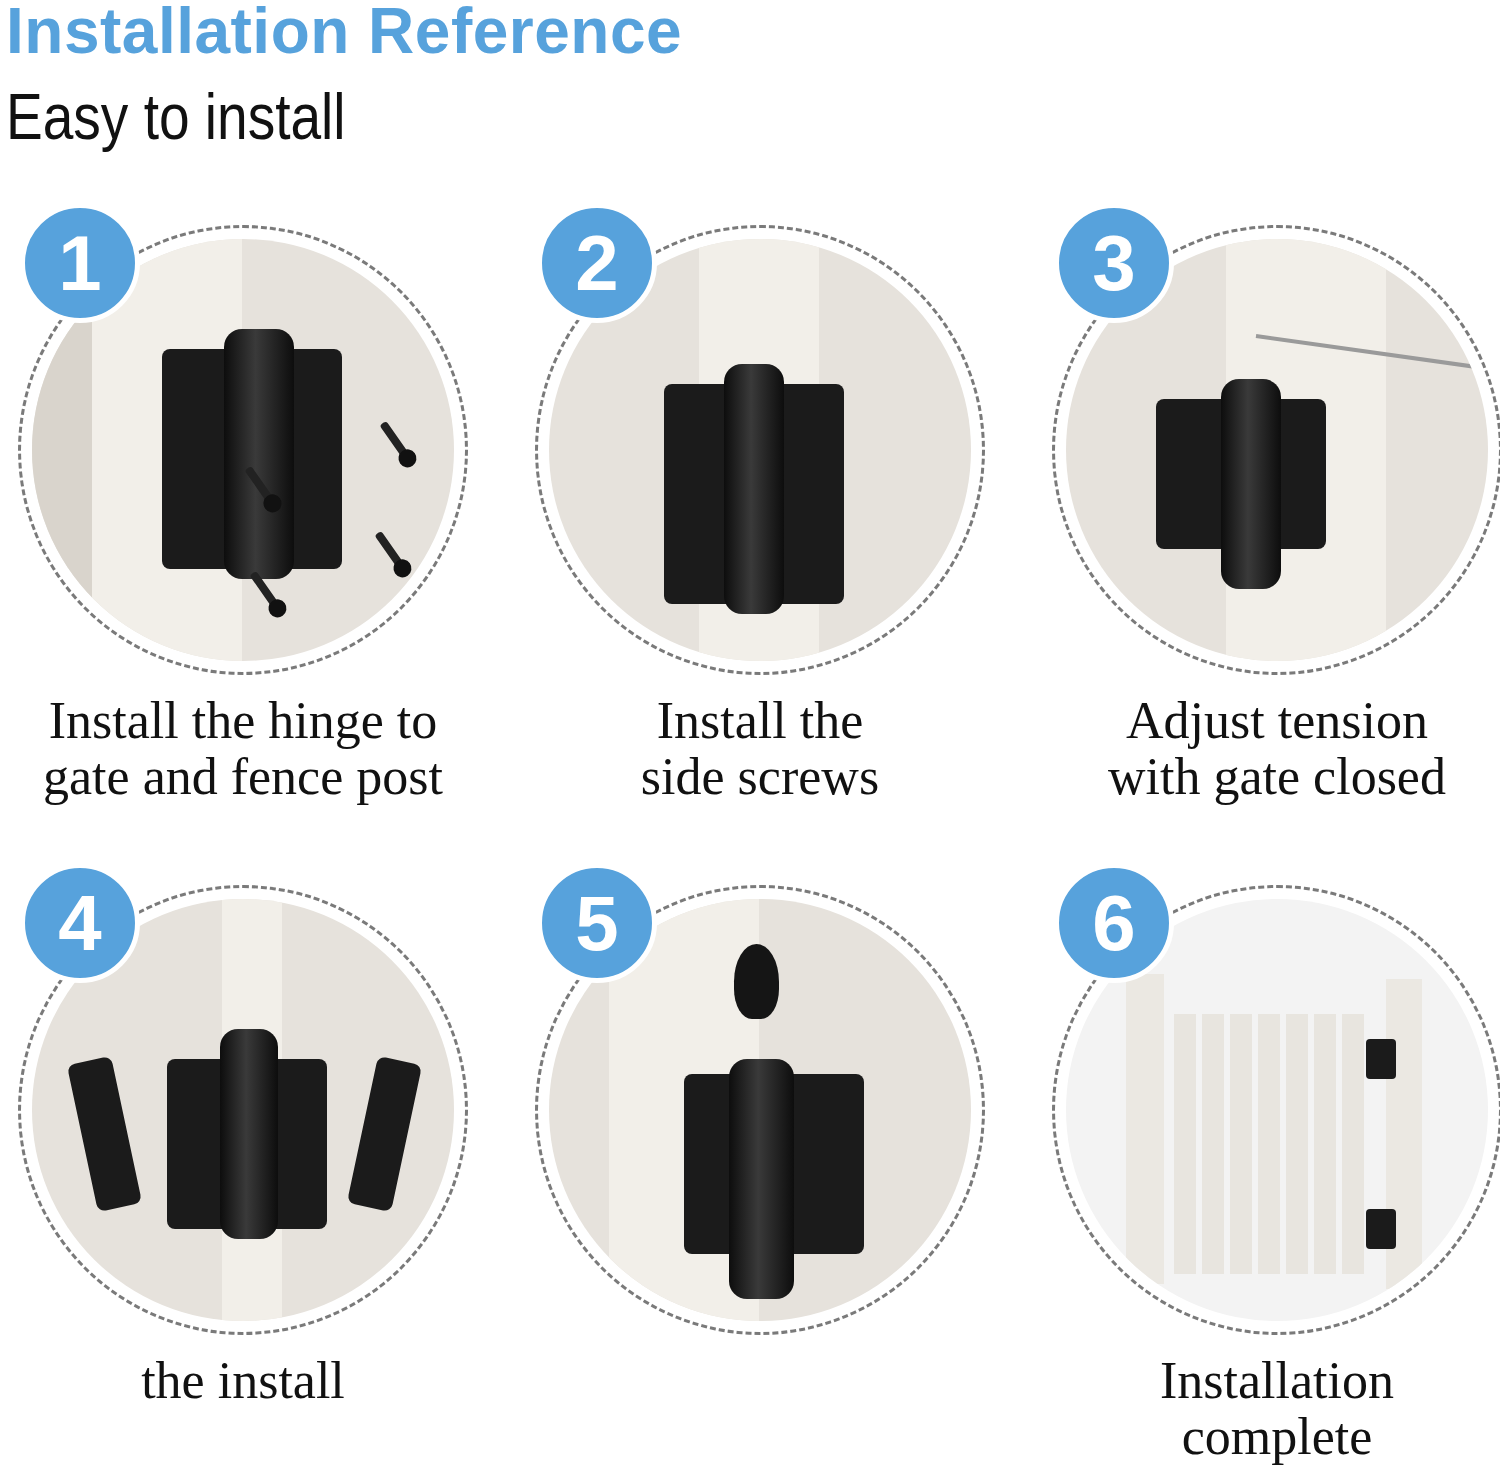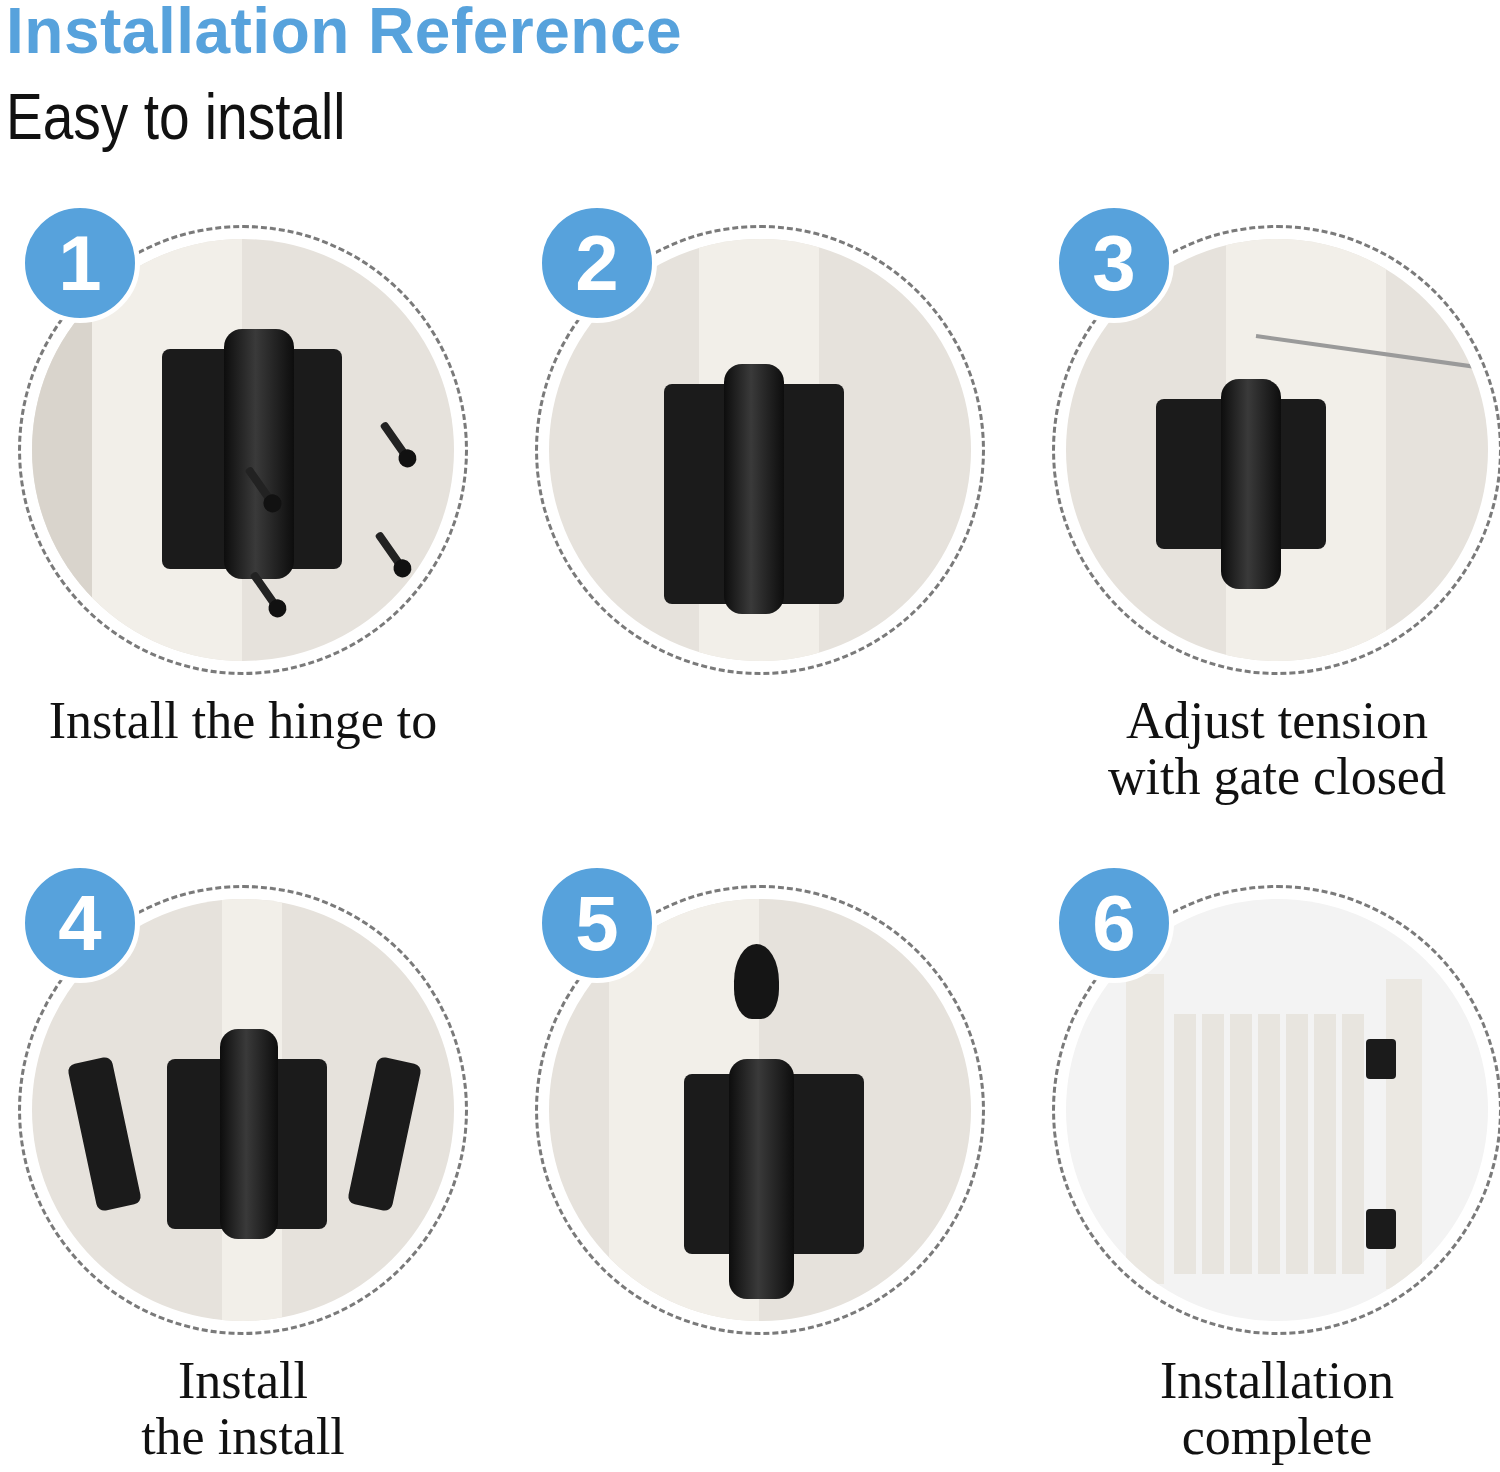--- a/index.html
+++ b/index.html
@@ -40,34 +40,39 @@
       <div class="barrel" style="left:192px;top:90px;width:70px;height:250px;"></div>
       <div class="screw" style="left:360px;top:180px;"></div>
       <div class="screw" style="left:355px;top:290px;"></div>
       <div class="screw" style="left:225px;top:225px;"></div>
       <div class="screw" style="left:230px;top:330px;"></div>
     </div>
   </div>
   <div class="badge">1</div>
   <div class="caption">
     <span>Install the hinge to</span>
+    <span>gate and fence post</span>
   </div>
 </div>
 
 <div class="step" style="left:525px;top:195px;">
   <div class="circle-wrap">
     <div class="dash"></div>
     <div class="photo">
       <div class="post" style="left:150px;top:0;width:120px;height:100%;"></div>
       <div class="plate" style="left:115px;top:145px;width:70px;height:220px;"></div>
       <div class="plate" style="left:225px;top:145px;width:70px;height:220px;"></div>
       <div class="barrel" style="left:175px;top:125px;width:60px;height:250px;"></div>
     </div>
   </div>
   <div class="badge">2</div>
+  <div class="caption">
+    <span>Install the</span>
+    <span>side screws</span>
+  </div>
 </div>
 
 <div class="step" style="left:1042px;top:195px;">
   <div class="circle-wrap">
     <div class="dash"></div>
     <div class="photo">
       <div class="post" style="left:160px;top:0;width:160px;height:100%;"></div>
       <div class="plate" style="left:90px;top:160px;width:170px;height:150px;"></div>
       <div class="barrel" style="left:155px;top:140px;width:60px;height:210px;"></div>
       <div style="position:absolute;left:190px;top:95px;width:240px;height:4px;background:#9a9a9a;transform:rotate(8deg);transform-origin:left;"></div>
@@ -86,21 +91,20 @@
     <div class="photo">
       <div class="post" style="left:190px;top:0;width:60px;height:100%;"></div>
       <div class="plate" style="left:50px;top:160px;width:45px;height:150px;transform:rotate(-12deg);"></div>
       <div class="plate" style="left:135px;top:160px;width:160px;height:170px;"></div>
       <div class="barrel" style="left:188px;top:130px;width:58px;height:210px;"></div>
       <div class="plate" style="left:330px;top:160px;width:45px;height:150px;transform:rotate(12deg);"></div>
     </div>
   </div>
   <div class="badge">4</div>
   <div class="caption">
-    <span>Install</span>
     <span>the install</span>
   </div>
 </div>
 
 <div class="step" style="left:525px;top:855px;">
   <div class="circle-wrap">
     <div class="dash"></div>
     <div class="photo">
       <div class="post" style="left:60px;top:0;width:150px;height:100%;"></div>
       <div style="position:absolute;left:185px;top:45px;width:45px;height:75px;border-radius:50% 50% 40% 40%;background:#151515;"></div>

